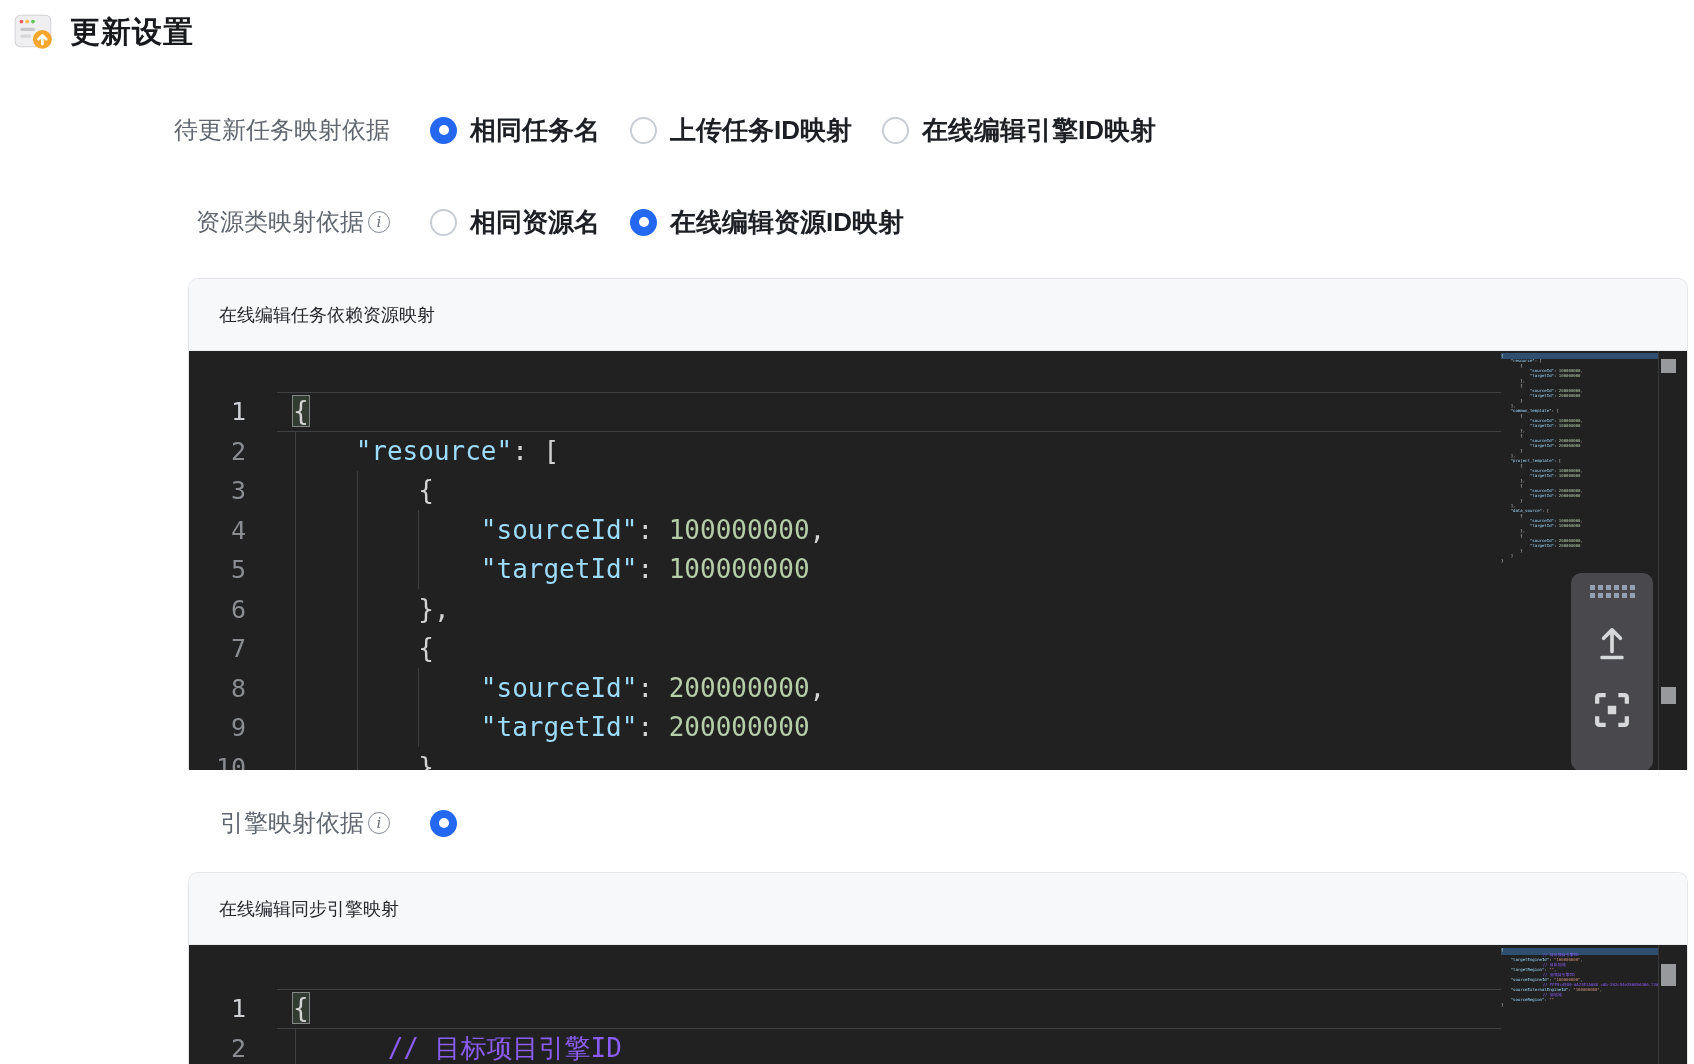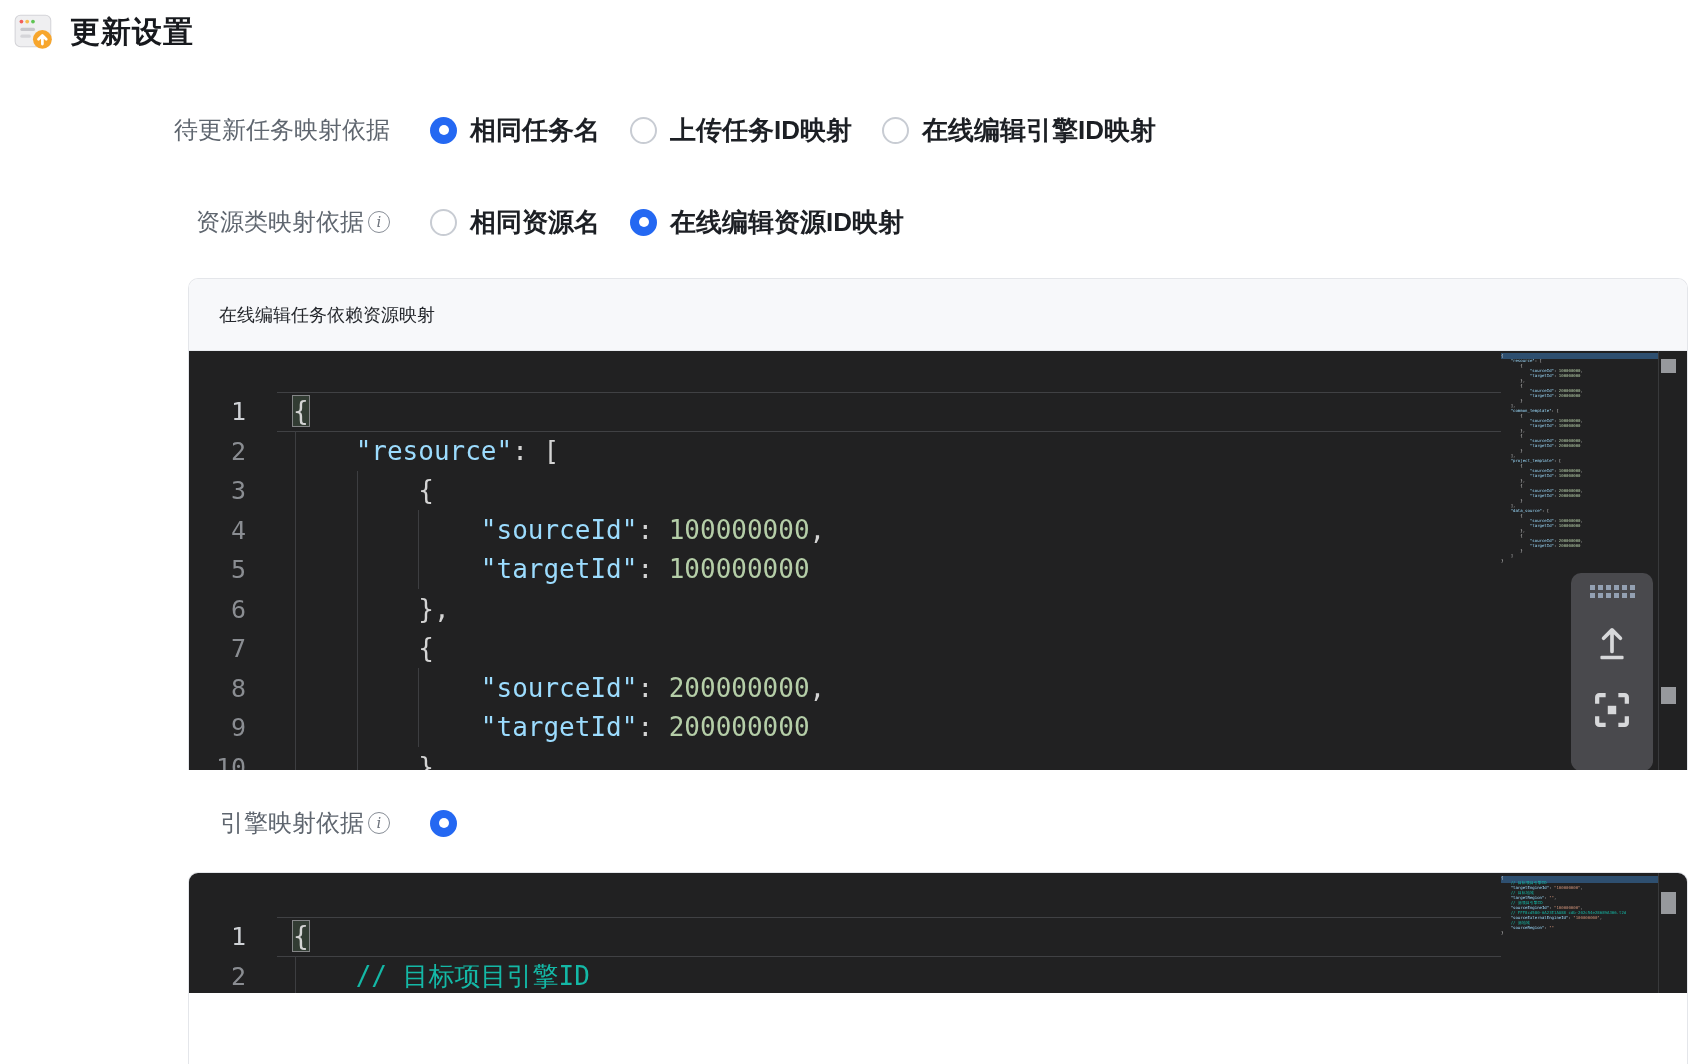--- a/index.html
+++ b/index.html
@@ -42,21 +42,21 @@
   .gnum.active{color:#cfd2d6;}
   .code-lines{position:absolute;left:104px;right:200px;white-space:pre;
     font:26px/39.5px "DejaVu Sans Mono",monospace;color:#d4d4d4;z-index:2;}
   #panel0 .gutter,#panel0 .code-lines{top:41px;}
   #panel1 .gutter,#panel1 .code-lines{top:44px;}
   .cur-line{position:absolute;left:88px;width:1224px;height:39.5px;box-sizing:border-box;
     border-top:1px solid #404144;border-bottom:1px solid #404144;z-index:1;}
   #panel0 .cur-line{top:41px;} #panel1 .cur-line{top:44px;}
   .guide{position:absolute;width:1px;background:#3d3e41;z-index:1;}
   .tok-k{color:#9CDCFE;} .tok-n{color:#B5CEA8;} .tok-s{color:#CE9178;}
-  .tok-c{color:#14b8a6;} .tok-p{color:#d4d4d4;}
+  .tok-c{color:#8b5cf6;margin-left:32px;} .tok-p{color:#d4d4d4;}
   .bm{background:rgba(96,134,96,.28);box-shadow:0 0 0 1px #848587;}
 
   
   .minimap{position:absolute;left:1312px;width:158px;top:0;bottom:0;overflow:hidden;z-index:3;}
   .mm-slider{position:absolute;left:0;top:2px;width:100%;height:6px;background:#2e4f70;}
   .mm-content{position:relative;padding-top:2px;font:4px/5px "DejaVu Sans Mono",monospace;
     color:#b9bcbf;white-space:pre;}
   .overview-ruler{position:absolute;right:0;top:0;bottom:0;width:28px;border-left:1px solid #38393b;z-index:3;}
   .marker{position:absolute;left:2px;width:15px;background:#97999d;}
 
@@ -200,20 +200,23 @@
       <span class="info-icon">i</span>
     </span>
     <span class="radio-group">
         <label class="radio-option">
           <span class="radio selected"></span>
         </label>
       </span>
   </div>
 
   <div class="panel" id="panel1">
+    <div class="panel-header">
+      <span>在线编辑同步引擎映射</span>
+    </div>
     <div class="editor">
       <div class="cur-line"></div>
       <div class="guide" style="left:106px;top:83px;bottom:0;"></div>
       <div class="gutter">
           <div class="gnum active">1</div>
           <div class="gnum">2</div>
         </div>
       <div class="code-lines"><div class="code-line"><span class="tok-p bm">{</span></div><div class="code-line">    <span class="tok-c">// 目标项目引擎ID</span></div></div>
       <div class="minimap">
         <div class="mm-slider" style="top:3px;height:7px;"></div>

